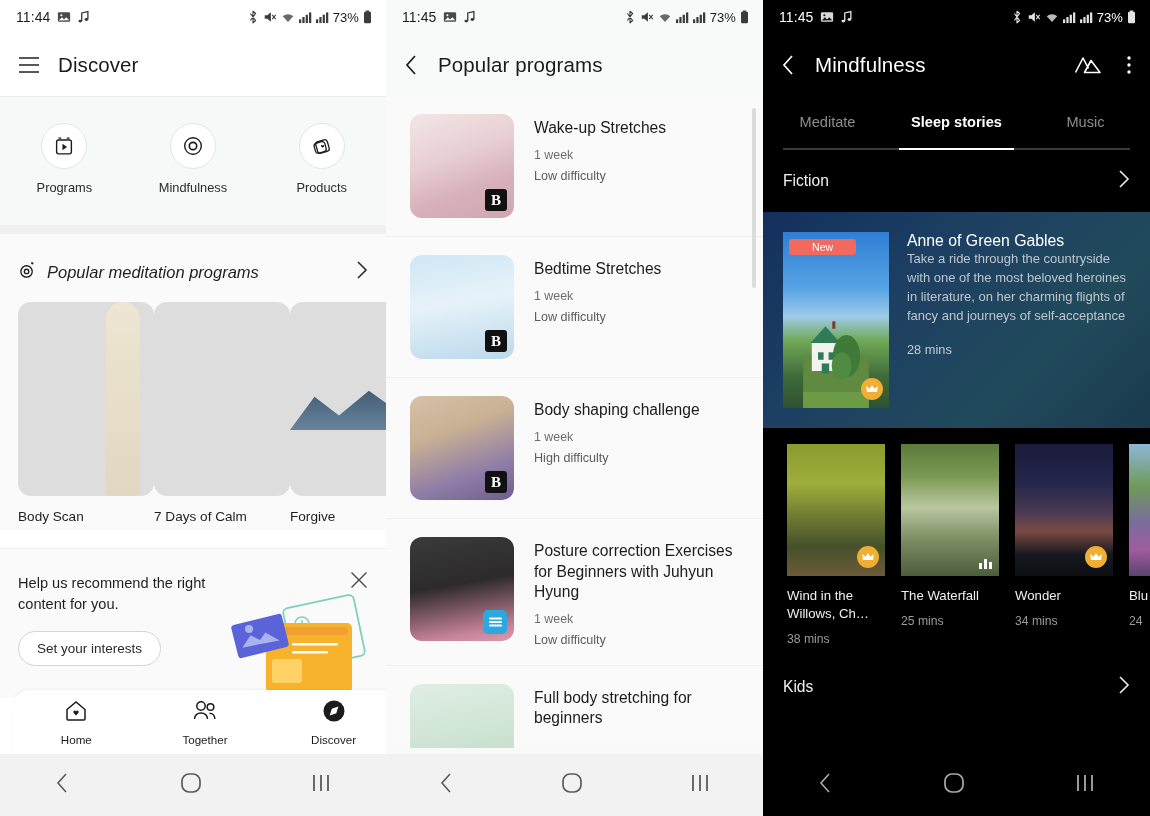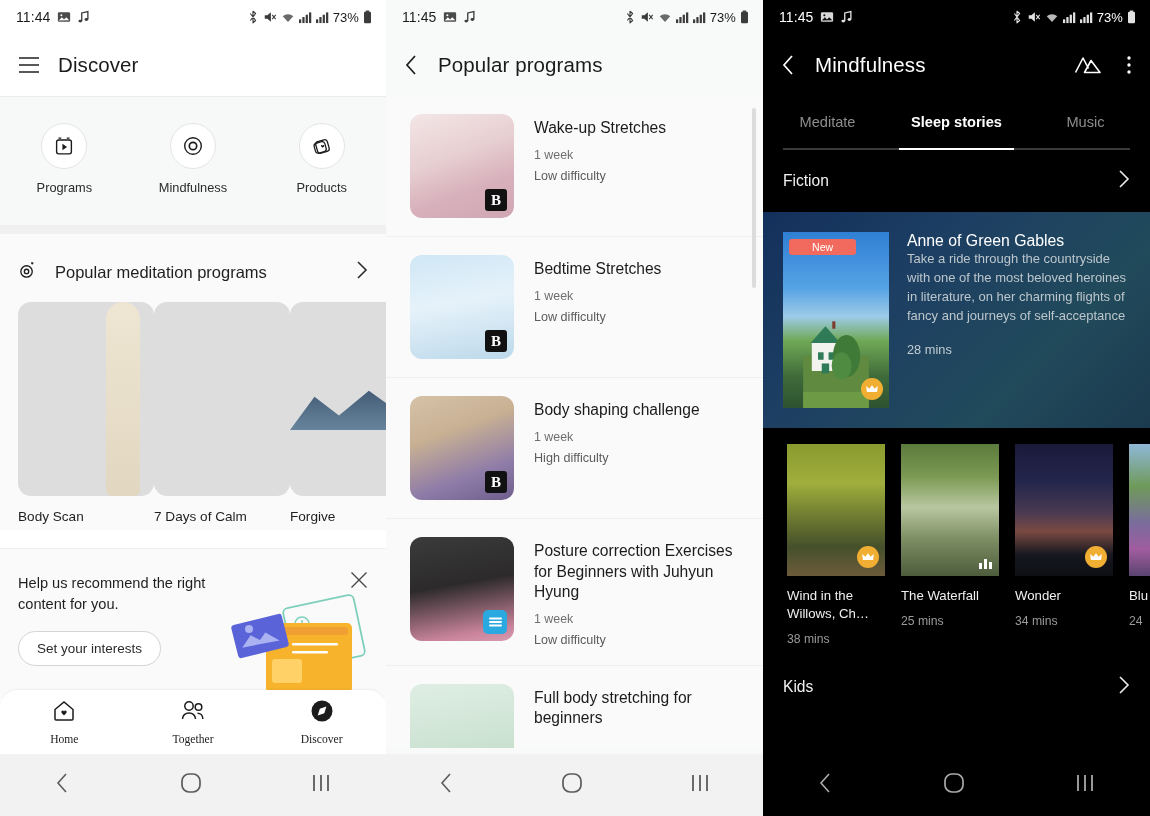--- a/index.html
+++ b/index.html
@@ -51,21 +51,21 @@
     border: 1px solid #e4e4e4; background: #ffffff;
     margin: 0 auto 11px; display: flex; align-items: center; justify-content: center;
   }
   .qn-label { font-size: 12.8px; color: #2b2b2b; }
 
   .divider-gap { height: 9px; background: #f0f0f0; }
 
   .sect {
     background: #fafafa; padding: 20px 18px 0;
   }
-  .sect-head { display: flex; align-items: center; gap: 18px; padding: 6px 0 18px; }
+  .sect-head { display: flex; align-items: center; gap: 10px; padding: 6px 0 18px; font-style: italic; }
   .sect-title { font-size: 16.5px; color: #1f1f1f; }
   .sect-head .chev { margin-left: auto; }
 
   .carousel { display: flex; gap: 0; padding-bottom: 6px; }
   .card { width: 136px; flex: none; }
   .card .thumb {
     width: 136px; height: 194px; border-radius: 13px; overflow: hidden;
     position: relative; background: #ddd;
   }
   .card .cap { font-size: 13.6px; color: #1f1f1f; margin-top: 13px; white-space: nowrap; }
@@ -109,25 +109,24 @@
   .banner-btn {
     margin-top: 16px; display:inline-block; border: 1px solid #d4d4d4;
     border-radius: 18px; padding: 9px 18px; font-size: 13.5px; color:#2b2b2b;
     background:#fff;
   }
   .banner-close { position: absolute; right: 18px; top: 22px; }
   .banner-art { position: absolute; right: 6px; top: 30px; width: 150px; height: 120px; }
 
   
   .bottomnav {
-    position: absolute; left: 0; bottom: 62px; width: 100%; height: 64px;
+    position: absolute; left: 12px; bottom: 62px; width: 100%; height: 64px;
     background: #ffffff; border-radius: 18px 18px 0 0;
     display: flex; align-items: center; justify-content: space-around;
     box-shadow: 0 -1px 3px rgba(0,0,0,.05);
-    font-family: Liberation Serif, serif;
   }
   .bn-item { text-align: center; width: 100px; }
   .bn-label { font-size: 11.6px; color: #1b1b1b; margin-top: 5px; }
 
   
   .navbar {
     position: absolute; left: 0; bottom: 0; width: 100%; height: 62px;
     display: flex; align-items: center; justify-content: space-around;
   }
   .navbar.light { background: #f2f2f2; }

